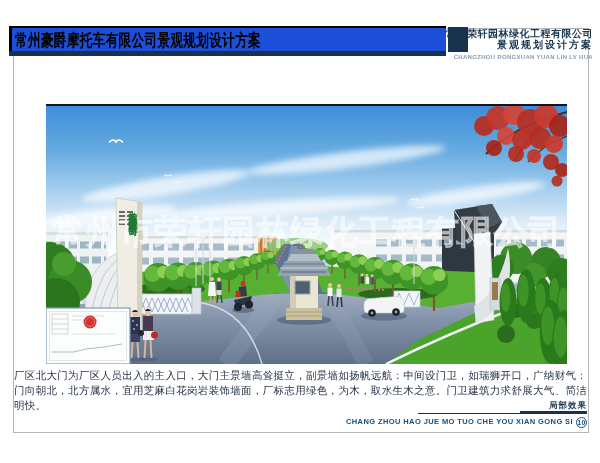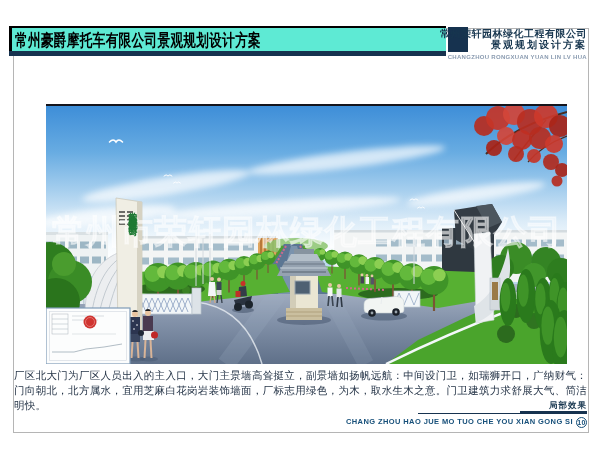--- a/index.html
+++ b/index.html
@@ -2,29 +2,29 @@
 <html><head>
 <meta charset="utf-8">
 <style>
   html,body{margin:0;padding:0;background:#fff;}
   .board{position:relative;width:600px;height:463px;background:#ffffff;overflow:hidden;
          font-family:"Liberation Sans",sans-serif;}
   
   .frame{position:absolute;left:13px;top:28px;width:576px;height:405px;
          border:1px solid #b5b5b5;box-sizing:border-box;}
   
-  .title-box{position:absolute;left:9px;top:26px;width:437px;height:26px;background:#5eead4;
+  .title-box{position:absolute;left:9px;top:26px;width:437px;height:26px;background:#1d4ed8;
              border-top:2px solid #000;border-left:3px solid #000;box-sizing:border-box;
              display:flex;align-items:center;overflow:hidden;}
   .title-box span{display:inline-block;font-size:17px;font-weight:bold;color:#000;
                   white-space:nowrap;transform:scaleX(.74);transform-origin:0 50%;
                   margin-left:3px;letter-spacing:0.5px;}
   .navy-bar{position:absolute;left:9px;top:51px;width:437px;height:5px;background:#16324f;}
   .navy-sq{position:absolute;left:448px;top:27px;width:20px;height:25px;background:#16324f;}
-  .hdr-right{position:absolute;right:13px;top:28px;text-align:right;color:#17364f;line-height:11px;}
+  .hdr-right{position:absolute;right:7px;top:28px;text-align:right;color:#17364f;line-height:11px;}
   .hdr-right .l1{font-size:10px;font-weight:bold;letter-spacing:.5px;}
   .hdr-right .l2{font-size:10px;font-weight:bold;letter-spacing:2px;}
   .hdr-right .l3{font-size:6px;font-weight:bold;color:#8a9bb0;letter-spacing:.3px;margin-top:2px;}
   
   .photo{position:absolute;left:46px;top:104px;width:521px;height:258px;overflow:hidden;
          border-top:2px solid #14141c;box-sizing:content-box;background:#bcd8ee;}
   .photo svg{position:absolute;left:0;top:0;}
   .watermark{position:absolute;left:6px;top:104px;width:512px;font-size:33px;font-weight:bold;
              letter-spacing:1px;white-space:nowrap;color:rgba(255,255,255,.26);
              -webkit-text-stroke:.8px rgba(255,255,255,.5);pointer-events:none;}

